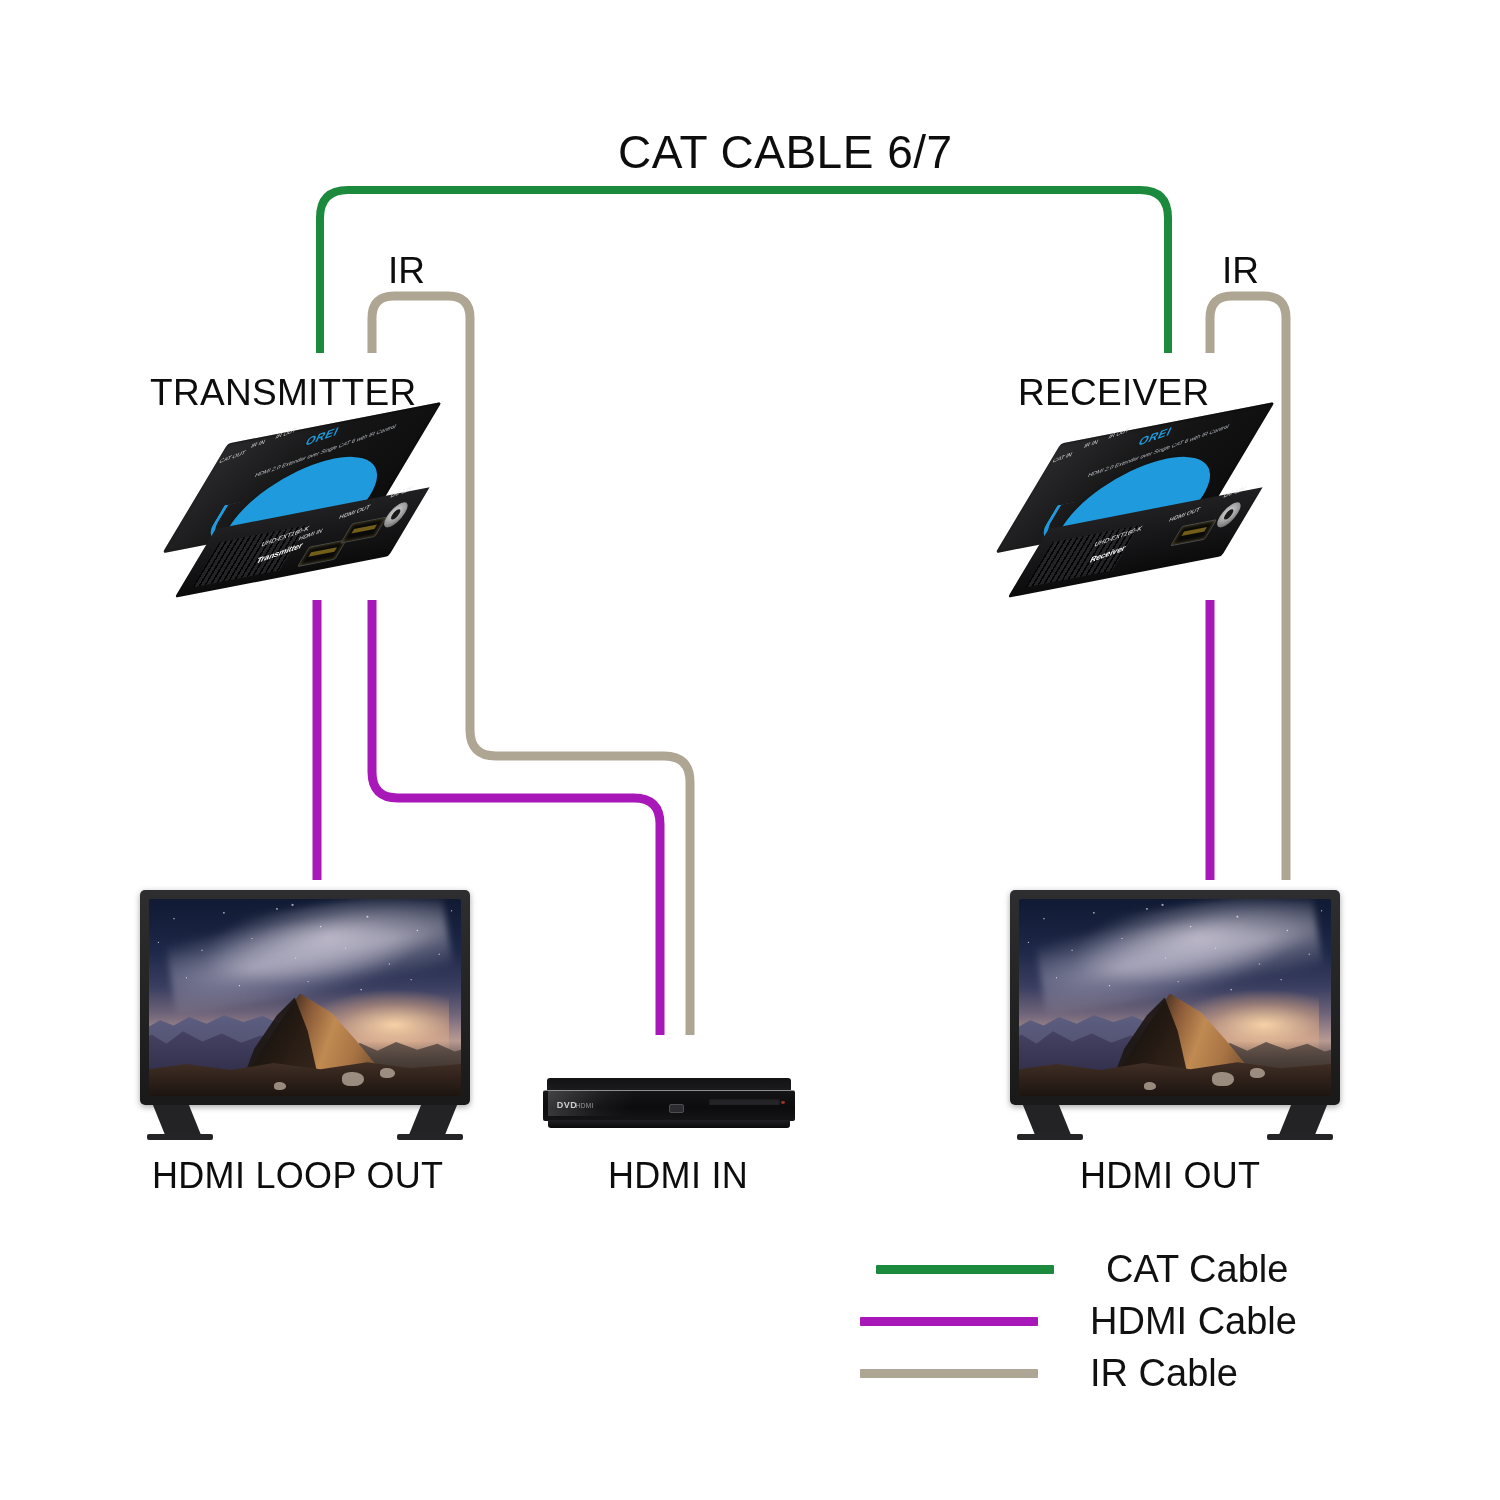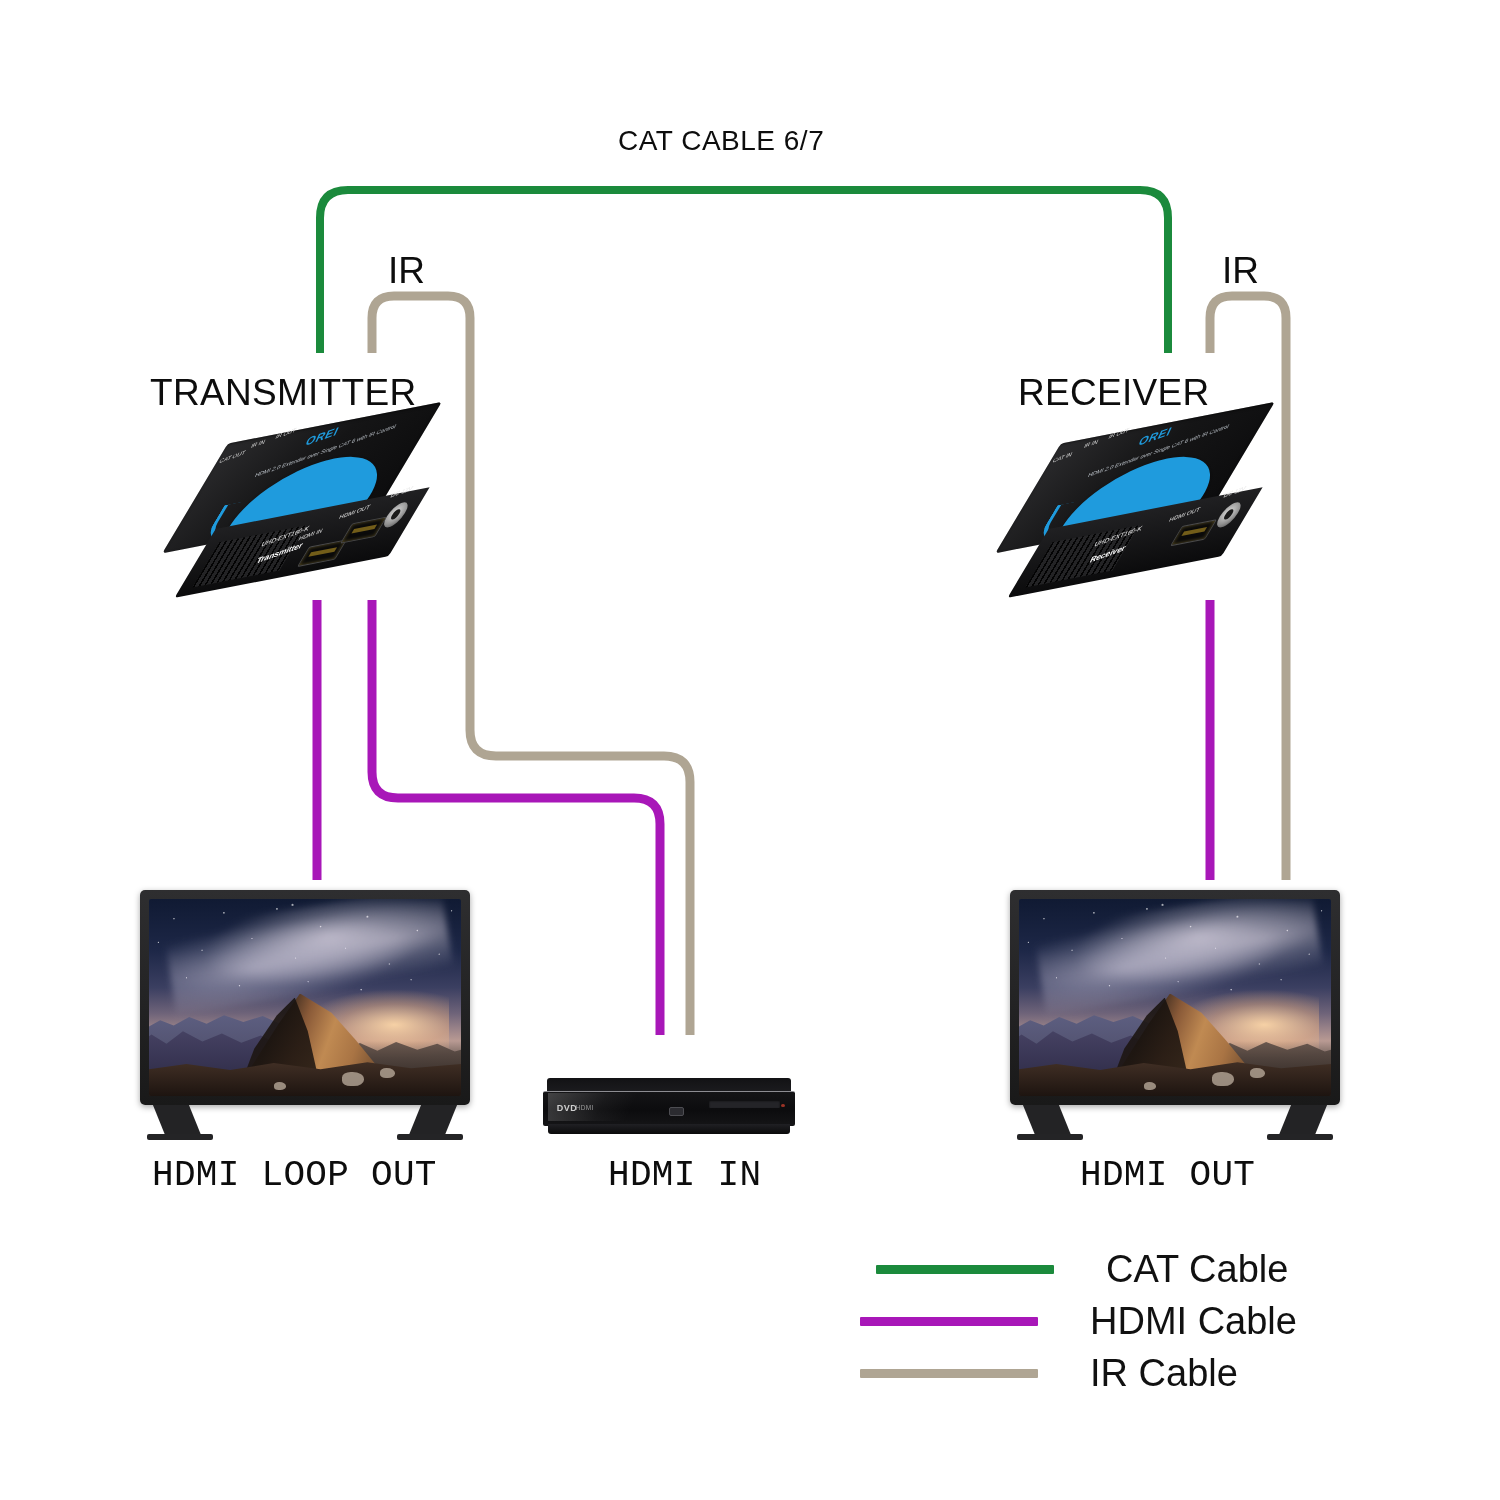--- a/index.html
+++ b/index.html
@@ -2,24 +2,24 @@
 <html><head>
 <meta charset="utf-8">
 <style>
   html,body{margin:0;padding:0;background:#fff;}
   body{width:1500px;height:1500px;position:relative;overflow:hidden;
        font-family:"Liberation Sans","DejaVu Sans",sans-serif;color:#111;}
   .stage{position:absolute;inset:0;}
   svg.wires{position:absolute;left:0;top:0;width:1500px;height:1500px;pointer-events:none;}
 
   .lbl{position:absolute;white-space:nowrap;font-weight:400;color:#0d0d0d;}
-  .lbl-title{font-size:28px;letter-spacing:.5px;}
+  .lbl-title{font-size:46px;letter-spacing:.5px;}
   .lbl-dev{font-size:37px;letter-spacing:.3px;}
   .lbl-ir{font-size:37px;}
-  .lbl-bot{font-size:36px;letter-spacing:.3px;font-family:Liberation Mono, monospace;}
+  .lbl-bot{font-size:36px;letter-spacing:.3px;}
 
   
   .tv{position:absolute;}
   .tv-bezel{position:absolute;left:0;top:0;width:100%;height:86%;
             background:linear-gradient(180deg,#2e2e30,#191919);
             border-radius:5px;padding:9px;box-sizing:border-box;
             box-shadow:0 2px 6px rgba(0,0,0,.35);}
   .tv-screen{position:relative;width:100%;height:100%;overflow:hidden;border-radius:2px;
              background:linear-gradient(180deg,#101a33 0%,#1d2747 26%,#3b3f61 45%,
                         #6e6379 58%,#9a8389 66%,#b99a93 72%,#7c6a63 79%,#4a3a33 89%,#2a211d 100%);}
@@ -277,21 +277,21 @@
       </div>
     </div>
     <div class="tv-stand">
       <div class="leg l"></div>
       <div class="leg r"></div>
       <div class="foot l"></div>
       <div class="foot r"></div>
     </div>
   </div>
 
-  <div class="dvd" style="left:543px;top:1078px;width:252px;height:56px;">
+  <div class="dvd" style="left:543px;top:1078px;width:252px;height:50px;">
     <div class="dvd-top"></div>
     <div class="dvd-face"></div>
     <div class="dvd-gloss"></div>
     <div class="dvd-logo">DVD</div>
     <div class="dvd-hdmi">HDMI</div>
     <div class="dvd-tray"></div>
     <div class="dvd-btn"></div>
     <div class="dvd-led"></div>
     <div class="dvd-base"></div>
   </div>

